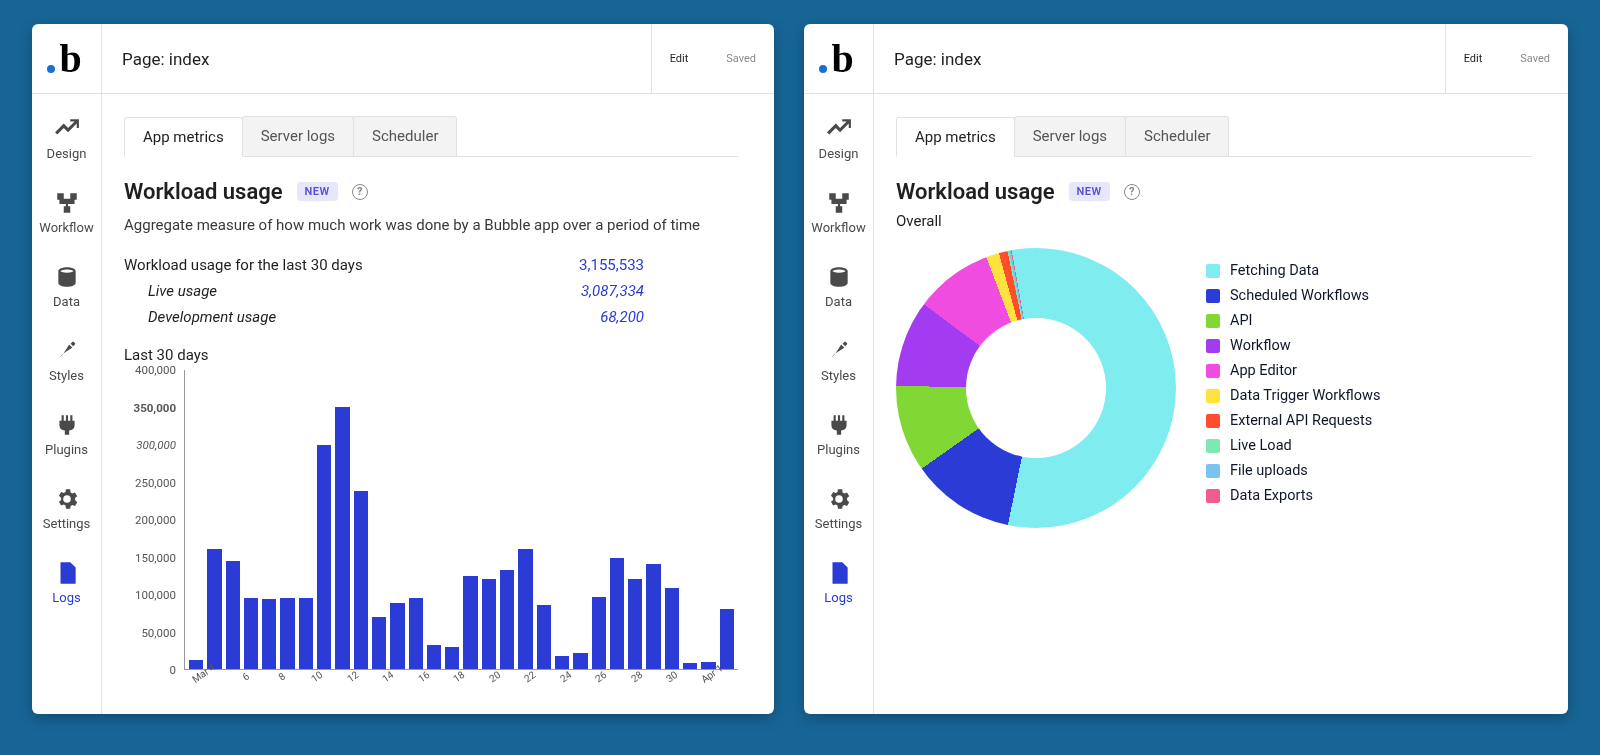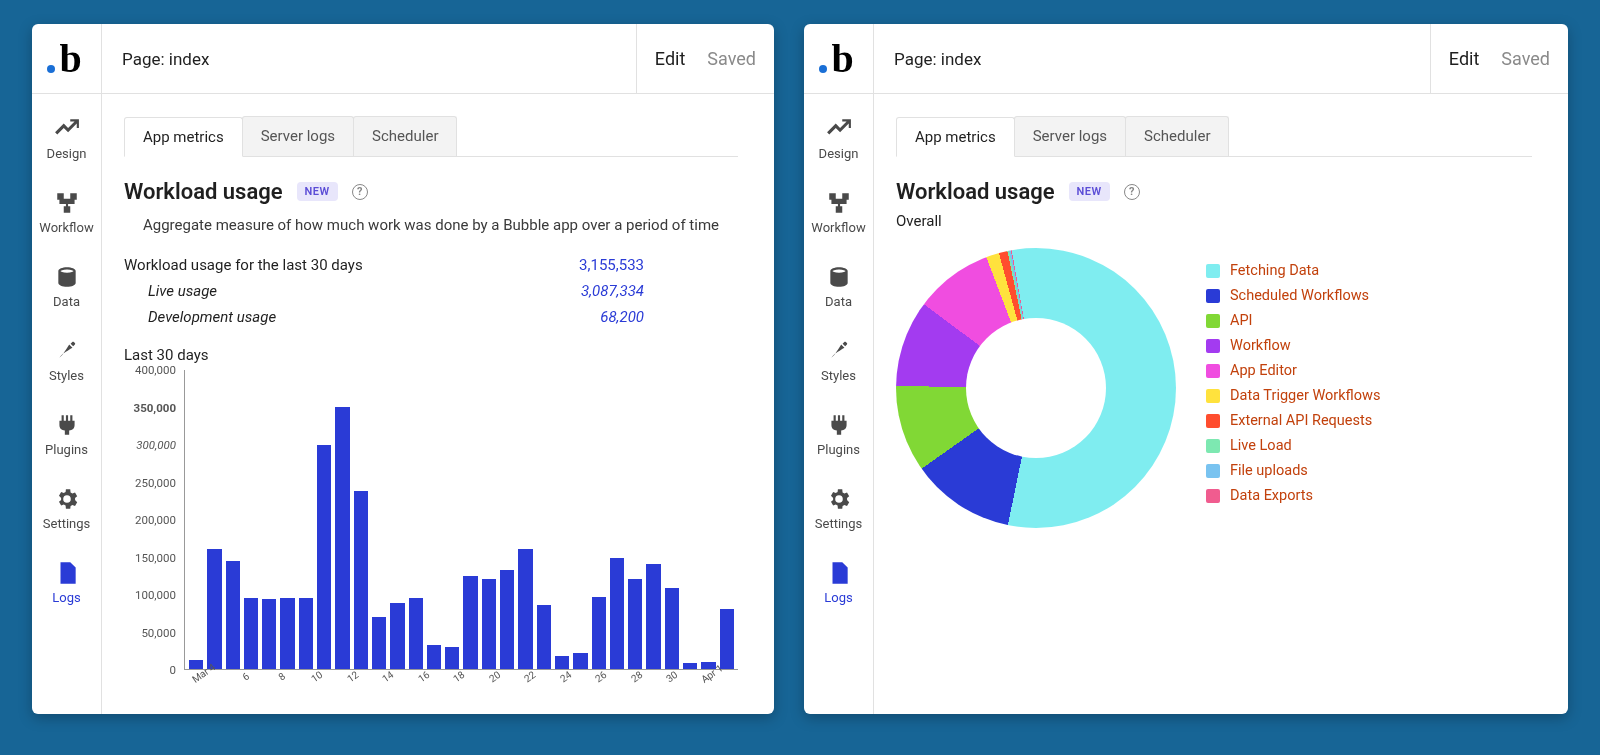--- a/index.html
+++ b/index.html
@@ -8,21 +8,21 @@
   .stage { width:1600px; height:755px; position:relative; }
   .window { position:absolute; background:var(--panel); border-radius:6px; overflow:hidden; box-shadow:0 4px 14px rgba(0,0,0,.25); display:flex; flex-direction:column; }
   .w-left  { left:32px;  top:24px; width:742px; height:690px; }
   .w-right { left:804px; top:24px; width:764px; height:690px; }
 
   .topbar { height:70px; display:flex; align-items:stretch; border-bottom:1px solid var(--border); }
   .logo { width:70px; display:flex; align-items:center; justify-content:center; border-right:1px solid var(--border); }
   .logo span.dot { width:8px; height:8px; border-radius:50%; background:#1a6fd6; position:relative; top:10px; left:-4px; }
   .logo span.b { font-family:Georgia,serif; font-weight:900; font-size:40px; line-height:1; color:#000; }
   .pageline { flex:1; display:flex; align-items:center; padding:0 20px; font-size:17px; }
-  .actions { display:flex; align-items:center; padding:0 18px; border-left:1px solid var(--border); gap:22px; font-size:18px; }
+  .actions { display:flex; align-items:center; padding:0 18px; border-left:1px solid var(--border); gap:38px; font-size:11px; }
   .actions .saved { color:var(--muted); }
 
   .body { flex:1; display:flex; min-height:0; }
   .sidebar { width:70px; border-right:1px solid var(--border); display:flex; flex-direction:column; padding-top:8px; }
   .side-item { height:74px; display:flex; flex-direction:column; align-items:center; justify-content:center; gap:4px; color:var(--side); cursor:pointer; border-bottom:1px solid transparent; }
   .side-item svg { width:26px; height:26px; fill:var(--side); }
   .side-item .lbl { font-size:13px; }
   .side-item.active { color:var(--active); }
   .side-item.active svg { fill:var(--active); }
   .side-item.active .lbl { color:var(--active); }
@@ -30,21 +30,21 @@
   .main { flex:1; padding:22px 36px 10px 22px; overflow:hidden; }
   .tabs { display:flex; gap:0; border-bottom:1px solid var(--border); }
   .tab { padding:10px 18px; font-size:15px; color:#555; background:#f3f3f3; border:1px solid var(--border); border-bottom:none; margin-right:-1px; cursor:pointer; border-radius:3px 3px 0 0; }
   .tab.active { background:#fff; color:var(--text); position:relative; top:1px; border-bottom:1px solid #fff; }
 
   .section-title { display:flex; align-items:center; gap:14px; margin:22px 0 6px 0; }
   .section-title h2 { margin:0; font-size:22px; font-weight:600; }
   .badge-new { font-size:11px; font-weight:600; color:#5b4dd6; background:#e8e6fb; border-radius:4px; padding:3px 8px; letter-spacing:.5px; }
   .help { width:16px; height:16px; border:1.5px solid #888; color:#888; border-radius:50%; display:inline-flex; align-items:center; justify-content:center; font-size:11px; font-weight:700; }
 
-  .desc { font-size:15px; color:#3a3a3a; margin:12px 0 18px 0;text-align:center; }
+  .desc { font-size:15px; color:#3a3a3a; margin:12px 0 18px 0; }
   .stats { font-size:15px; }
   .stats .row { display:flex; justify-content:space-between; max-width:520px; padding:4px 0; }
   .stats .row.sub { padding-left:24px; font-style:italic; }
   .stats .val { color:var(--link); }
   .subhead { margin:16px 0 6px 0; font-size:15px; }
 
   
   .chart { position:relative; height:300px; display:flex; }
   .yaxis { width:60px; position:relative; }
   .ylab { position:absolute; right:8px; transform:translateY(50%); font-size:11.5px; color:#555; }
@@ -52,21 +52,21 @@
   .bars { position:absolute; inset:0; display:flex; align-items:flex-end; gap:4px; padding:0 4px 0 4px; }
   .bar { flex:1; background:#2a3bd6; }
   .xaxis { display:flex; padding-left:60px; gap:4px; padding-top:6px; padding-right:4px; }
   .xlab { flex:1; font-size:10px; color:#555; text-align:center; transform:rotate(-35deg); transform-origin:top left; white-space:nowrap; position:relative; left:6px; }
 
   
   .donut-wrap { display:flex; align-items:flex-start; gap:30px; margin-top:18px; }
   .donut { position:relative; width:280px; height:280px; border-radius:50%; }
   .donut::after { content:""; position:absolute; left:50%; top:50%; width:140px; height:140px; background:#fff; border-radius:50%; transform:translate(-50%,-50%); }
   .legend { flex:1; padding-top:10px; }
-  .lg-row { display:flex; align-items:center; gap:10px; font-size:14.5px; padding:4px 0; color:#c2410c; }
+  .lg-row { display:flex; align-items:center; gap:10px; font-size:14.5px; padding:4px 0; color:#0f172a; }
   .sw { width:14px; height:14px; border-radius:2px; }
   .overall { font-size:15px; margin:8px 0; }
   .rangeline { font-size:15px; color:#333; margin:30px 0 14px 0; }
 </style>
 </head>
 <body>
 
 <div class="stage">
 
   <div class="window w-left">

